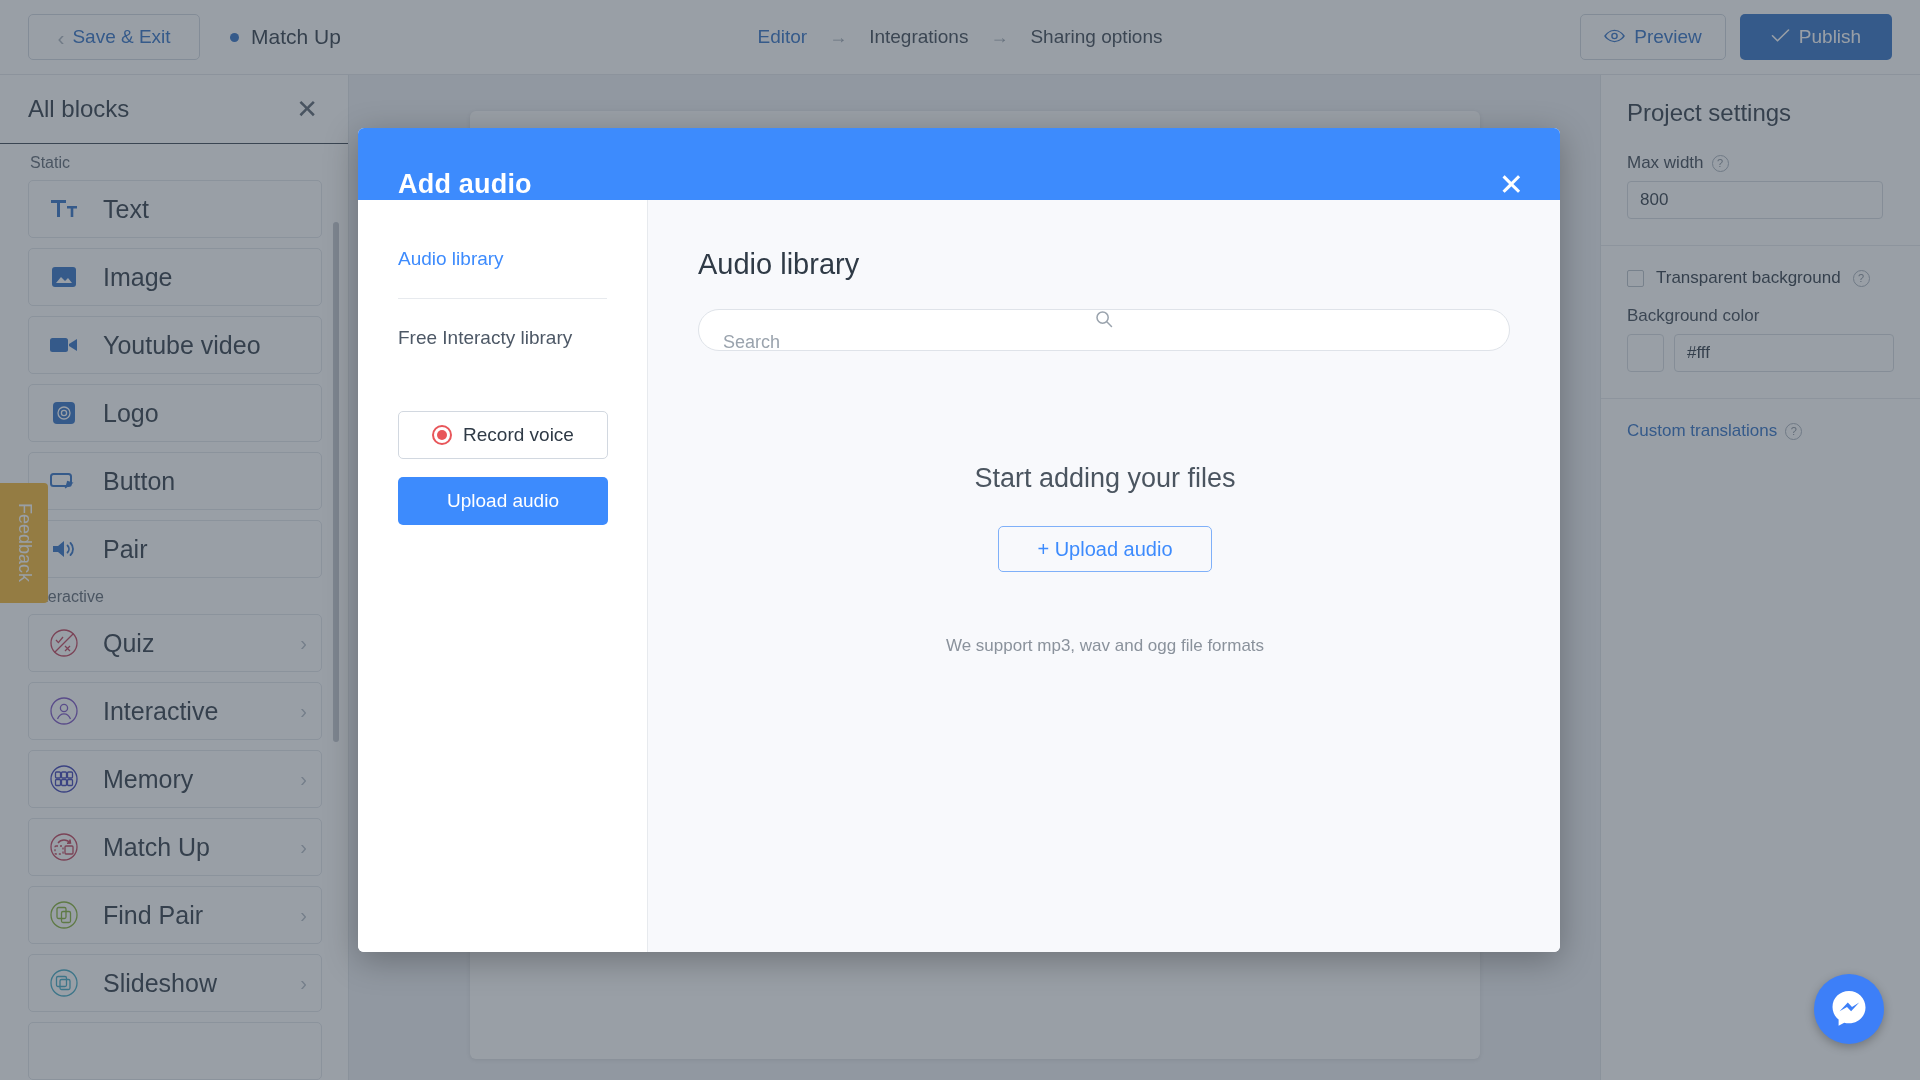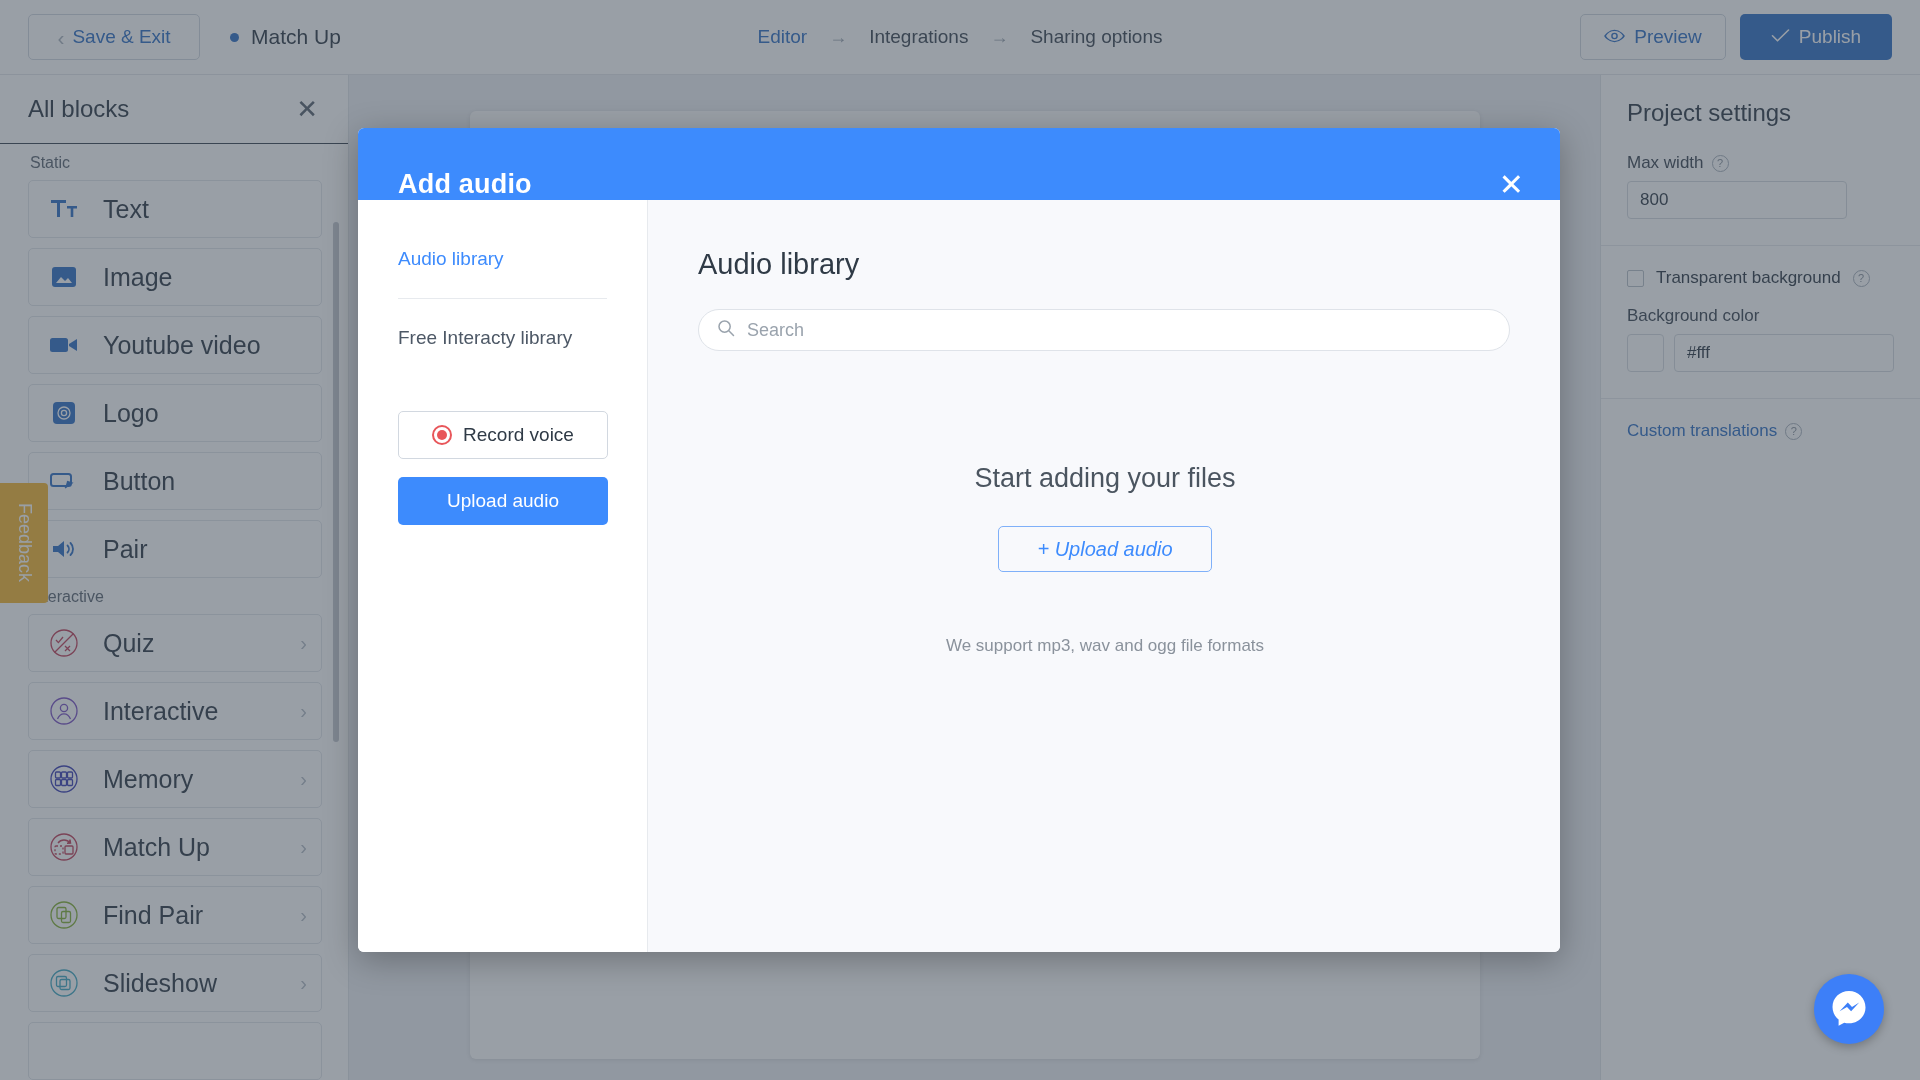--- a/index.html
+++ b/index.html
@@ -99,21 +99,21 @@
     padding: 0 26px;
   }
   .right-panel h2 { font-size: 24px; font-weight: 400; color: #2f3a46; margin: 24px 0 26px 0; }
   .field-label { font-size: 17px; color: #3c4652; display: flex; align-items: center; gap: 8px; margin-bottom: 8px; }
   .help-q {
     width: 17px; height: 17px; border-radius: 50%; border: 1px solid #a8b1bb;
     font-size: 11px; color: #8b949e; display: inline-flex; align-items: center; justify-content: center;
     cursor: pointer;
   }
   .text-input {
-    width: 220px; height: 38px; border: 1px solid #d5dae0; border-radius: 4px;
+    width: 256px; height: 38px; border: 1px solid #d5dae0; border-radius: 4px;
     padding: 0 12px; font-size: 17px; color: #2f3a46; background: #fff;
     font-family: "Liberation Sans", sans-serif;
   }
   .divider-h { height: 1px; background: #e6e9ed; margin: 26px -26px 22px -26px; }
   .checkbox-row { display: flex; align-items: center; gap: 12px; font-size: 17px; color: #2f3a46; }
   .cbox { width: 17px; height: 17px; border: 1px solid #b9c0c8; border-radius: 2px; background: #fff; cursor: pointer; }
   .color-row { display: flex; align-items: center; gap: 10px; }
   .color-swatch { width: 38px; height: 38px; border: 1px solid #d5dae0; border-radius: 4px; background: #fff; cursor: pointer; }
   .link-blue { color: #2f6fc4; font-size: 17px; cursor: pointer; }
 
@@ -204,39 +204,38 @@
     font-family: "Liberation Sans", sans-serif;
   }
 
   .modal-main {
     flex: 1; background: #f8f9fc; padding: 48px 48px 0 50px; min-width: 0;
   }
   .modal-main h3 { font-size: 29px; font-weight: 400; color: #2f3a46; margin-bottom: 28px; }
   .search-wrap {
     position: relative; width: 812px; height: 42px;
     border: 1px solid #dfe3e9; border-radius: 21px; background: #fff;
-    display: flex; align-items: center; padding: 0 18px;
+    display: flex; align-items: center; padding: 0 18px; flex-direction: column;
   }
   .search-wrap input {
     border: none; outline: none; background: transparent;
     font-size: 18px; color: #2f3a46; margin-left: 12px; width: 100%;
     font-family: "Liberation Sans", sans-serif;
   }
   .search-wrap input::placeholder { color: #9aa3ad; }
 
   .empty-state {
     margin-top: 112px; display: flex; flex-direction: column; align-items: center;
   }
   .empty-title { font-size: 27px; color: #4b5560; font-weight: 400; }
   .upload-outline-btn {
     margin-top: 32px; width: 214px; height: 46px;
     border: 1px solid #7fb0f9; border-radius: 5px; background: transparent;
     color: #3d8bfd; font-size: 20px; cursor: pointer;
     font-family: "Liberation Sans", sans-serif;
-    font-style: italic;
   }
   .support-note { margin-top: 64px; font-size: 17px; color: #8a929c; }
 </style>
 </head>
 <body>
 
 <div id="app-root">
 
   <div class="canvas-area">
     <div class="canvas-card">

